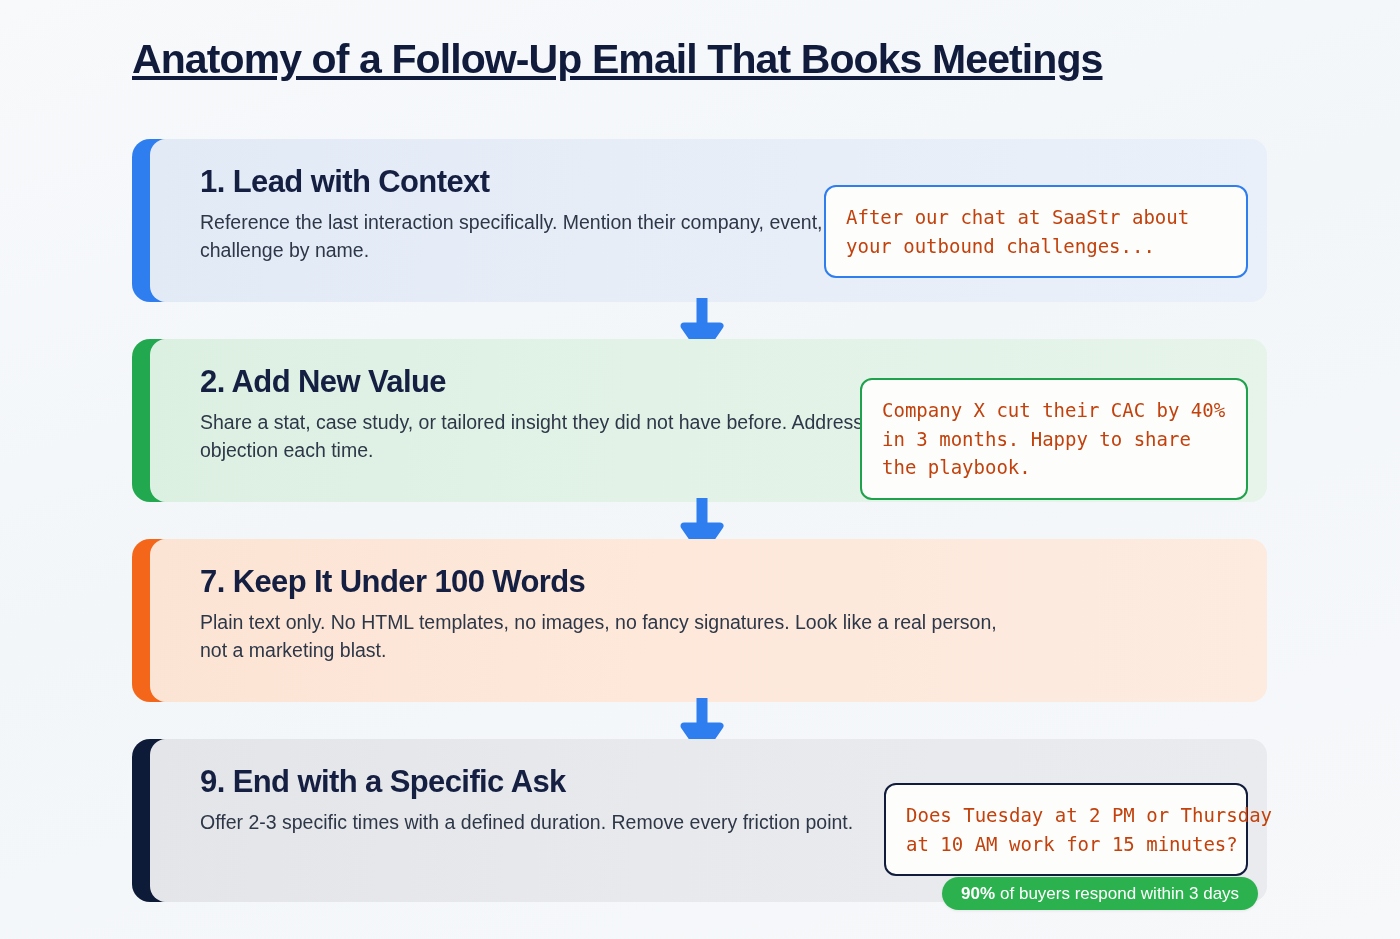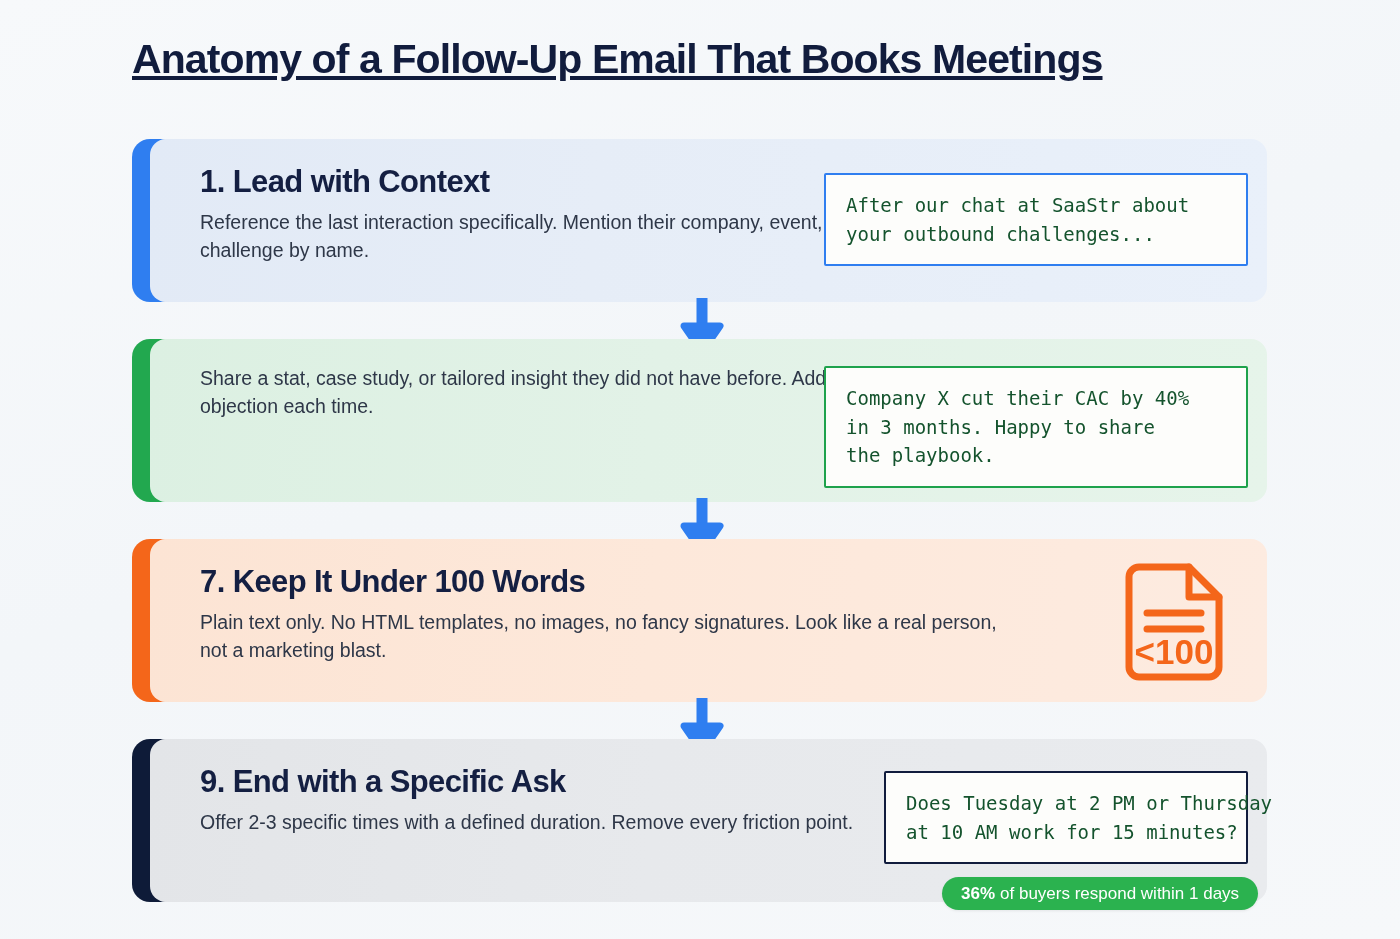--- a/index.html
+++ b/index.html
@@ -97,38 +97,39 @@
 
   .card-4 { top: 739px; }
   .card-4 .accent { background: #0e1b38; }
   .card-4 .card-body { background: linear-gradient(95deg, #e3e5e8 0%, #e7e9ec 45%, #e9ebee 100%); }
 
   
   .snippet {
     position: absolute;
     right: 19px;
     background: #fdfdfb;
-    border-radius: 2px;
+    border-radius: 12px;
     box-sizing: border-box;
     padding: 16px 20px 16px 20px;
     font-family: "DejaVu Sans Mono", monospace;
     font-size: 19px;
     line-height: 1.5;
-    color: #14532d;
+    color: #c2410c;
     white-space: pre;
+    margin-top: 12px;
   }
   .snippet-1 {
     top: 34px;
     border: 2.5px solid #2f7ef0;
     width: 424px;
   }
   .snippet-2 {
     top: 27px;
     border: 2.5px solid #1ea24c;
-    width: 424px;
+    width: 388px;
   }
   .snippet-4 {
     top: 32px;
     border: 2.5px solid #111c3d;
     width: 364px;
   }
 
   
   .doc-icon {
     position: absolute;
@@ -192,48 +193,40 @@
   <div class="arrow arrow-1">
     <svg width="46" height="58" viewBox="0 0 46 58">
       <path d="M23 0 L23 30" stroke="#2f7ef0" stroke-width="11" stroke-linecap="round" fill="none"></path>
       <path d="M5 28 L23 54 L41 28 Z" fill="#2f7ef0" stroke="#2f7ef0" stroke-width="7" stroke-linejoin="round"></path>
     </svg>
   </div>
 
   <div class="card card-2">
     <div class="accent"></div>
     <div class="card-body">
+      <h2 class="card-title">2. Add New Value</h2>
       <p class="card-desc wide">Share a stat, case study, or tailored insight they did not have before. Address a different objection each time.</p>
       <div class="snippet snippet-2">Company X cut their CAC by 40%
 in 3 months. Happy to share
 the playbook.</div>
     </div>
   </div>
 
   <div class="arrow arrow-2">
     <svg width="46" height="58" viewBox="0 0 46 58">
       <path d="M23 0 L23 30" stroke="#2f7ef0" stroke-width="11" stroke-linecap="round" fill="none"></path>
       <path d="M5 28 L23 54 L41 28 Z" fill="#2f7ef0" stroke="#2f7ef0" stroke-width="7" stroke-linejoin="round"></path>
     </svg>
   </div>
 
   <div class="card card-3">
     <div class="accent"></div>
     <div class="card-body">
       <h2 class="card-title">7. Keep It Under 100 Words</h2>
       <p class="card-desc wide">Plain text only. No HTML templates, no images, no fancy signatures. Look like a real person, not a marketing blast.</p>
-      <div class="doc-icon">
-        <svg width="110" height="118" viewBox="0 0 110 118">
-          <path d="M10 14 A10 10 0 0 1 20 4 L70 4 L100 34 L100 104 A10 10 0 0 1 90 114 L20 114 A10 10 0 0 1 10 104 Z" fill="none" stroke="#f4661a" stroke-width="7" stroke-linejoin="round" stroke-linecap="round"></path>
-          <path d="M70 4 L70 34 L100 34" fill="none" stroke="#f4661a" stroke-width="7" stroke-linejoin="round" stroke-linecap="round"></path>
-          <line x1="28" y1="50" x2="82" y2="50" stroke="#f4661a" stroke-width="7" stroke-linecap="round"></line>
-          <line x1="28" y1="66" x2="82" y2="66" stroke="#f4661a" stroke-width="7" stroke-linecap="round"></line>
-          <text x="55" y="101" font-family="'Liberation Sans', sans-serif" font-size="35" font-weight="bold" fill="#f4661a" text-anchor="middle">&lt;100</text>
-        </svg>
-      </div>
     </div>
   </div>
 
   <div class="arrow arrow-3">
     <svg width="46" height="58" viewBox="0 0 46 58">
       <path d="M23 0 L23 30" stroke="#2f7ef0" stroke-width="11" stroke-linecap="round" fill="none"></path>
       <path d="M5 28 L23 54 L41 28 Z" fill="#2f7ef0" stroke="#2f7ef0" stroke-width="7" stroke-linejoin="round"></path>
     </svg>
   </div>
 
@@ -241,17 +234,17 @@
     <div class="accent"></div>
     <div class="card-body">
       <h2 class="card-title">9. End with a Specific Ask</h2>
       <p class="card-desc">Offer 2-3 specific times with a defined duration. Remove every friction point.</p>
       <div class="snippet snippet-4">Does Tuesday at 2 PM or Thursday
 at 10 AM work for 15 minutes?</div>
     </div>
   </div>
 
   <div class="badge">
-    <b>36%</b>
-    <span>of buyers respond within 1 days</span>
+    <b>90%</b>
+    <span>of buyers respond within 3 days</span>
   </div>
 
 </div>
 
 </body></html>

